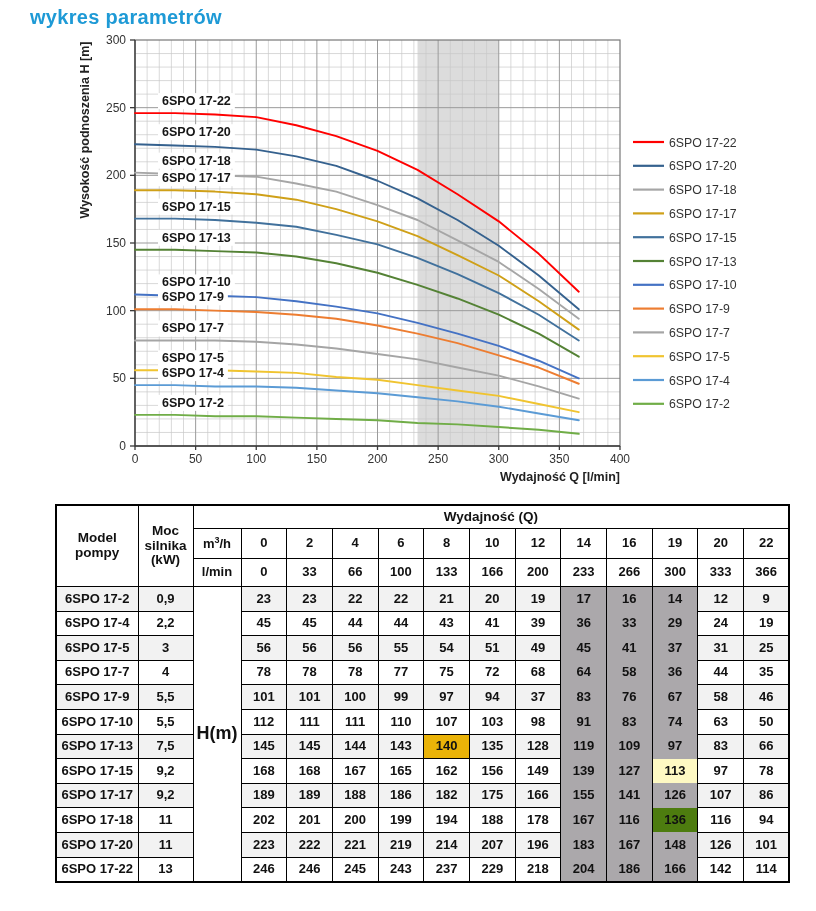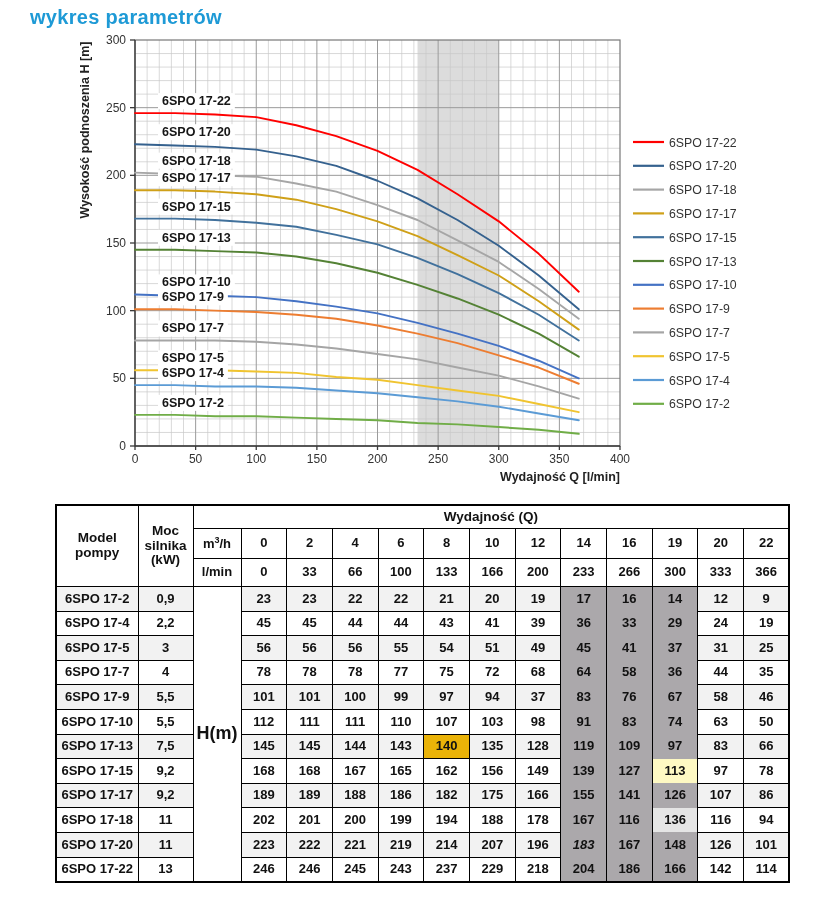--- a/index.html
+++ b/index.html
@@ -460,35 +460,35 @@
         <td>11</td>
         <td>202</td>
         <td>201</td>
         <td>200</td>
         <td>199</td>
         <td>194</td>
         <td>188</td>
         <td>178</td>
         <td class="hl" style="background: rgb(171, 168, 171);">167</td>
         <td class="hl" style="background: rgb(171, 168, 171);">116</td>
-        <td class="hl" style="background: #e5e5e5; text-align: center;">136</td>
+        <td class="hl" style="background: #4d7c0f; text-align: center;">136</td>
         <td>116</td>
         <td>94</td>
       </tr>
       <tr>
         <td style="background: rgb(242, 242, 242);">6SPO 17-20</td>
         <td style="background: rgb(242, 242, 242);">11</td>
         <td style="background: rgb(242, 242, 242);">223</td>
         <td style="background: rgb(242, 242, 242);">222</td>
         <td style="background: rgb(242, 242, 242);">221</td>
         <td style="background: rgb(242, 242, 242);">219</td>
         <td style="background: rgb(242, 242, 242);">214</td>
         <td style="background: rgb(242, 242, 242);">207</td>
         <td style="background: rgb(242, 242, 242);">196</td>
-        <td class="hl" style="background: rgb(171, 168, 171); font-style: italic;">183</td>
+        <td class="hl" style="background: rgb(171, 168, 171);">183</td>
         <td class="hl" style="background: rgb(171, 168, 171);">167</td>
         <td class="hl" style="background: rgb(171, 168, 171);">148</td>
         <td style="background: rgb(242, 242, 242);">126</td>
         <td style="background: rgb(242, 242, 242);">101</td>
       </tr>
       <tr>
         <td>6SPO 17-22</td>
         <td>13</td>
         <td>246</td>
         <td>246</td>

